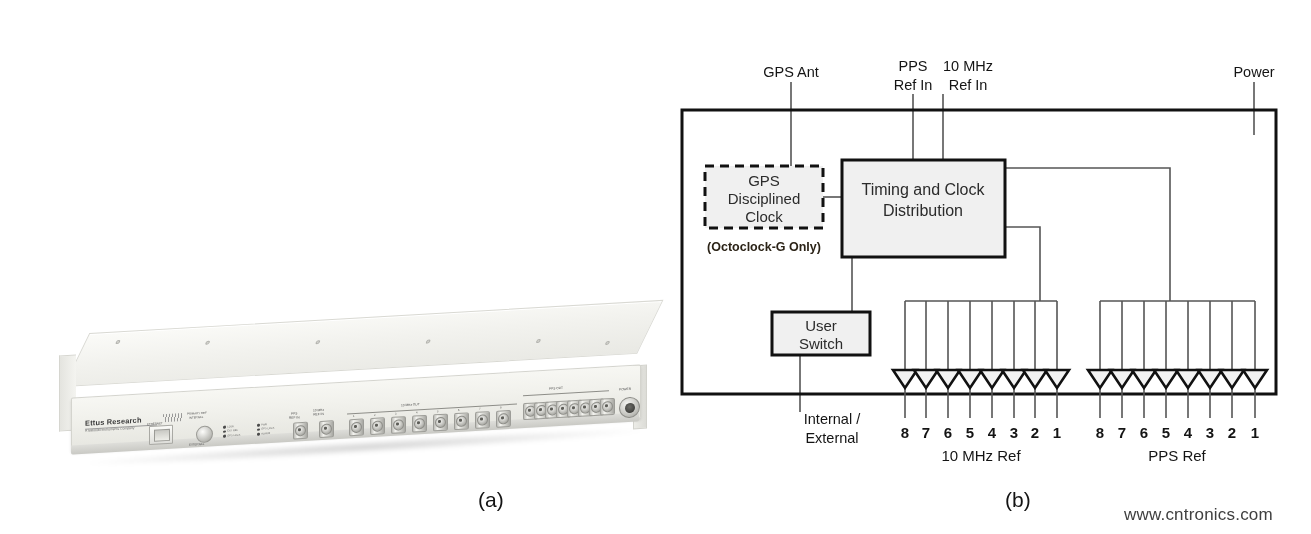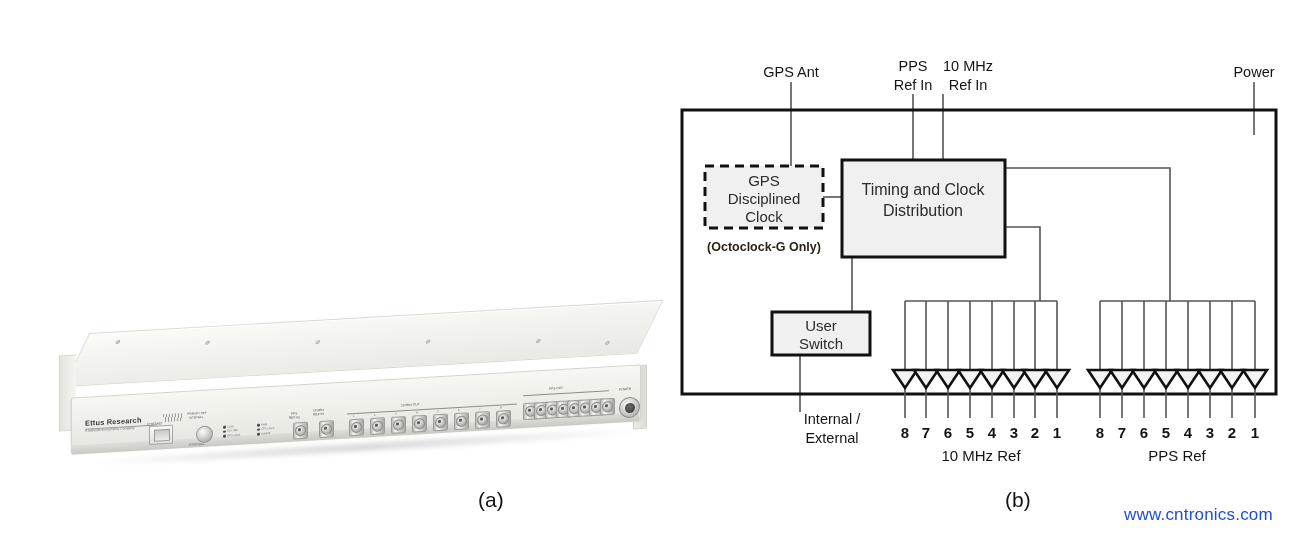--- a/index.html
+++ b/index.html
@@ -99,21 +99,21 @@
 
   .caption{
     position:absolute;font-size:21px;color:#141414;
     font-family:"Liberation Sans","DejaVu Sans",sans-serif;
   }
   #caption-a{left:478px;top:488px;}
   #caption-b{left:1005px;top:488px;}
 
   .watermark{
     position:absolute;left:1124px;top:505px;font-size:17px;
-    color:#1d4ed8;letter-spacing:.2px;
+    color:#404040;letter-spacing:.2px;
     font-family:"Liberation Sans","DejaVu Sans",sans-serif;
   }
 </style>
 </head>
 <body>
 
 <div class="panel" id="panel-a">
   <div class="photo-stage">
     <div class="chassis">
       <div class="shadow"></div>

